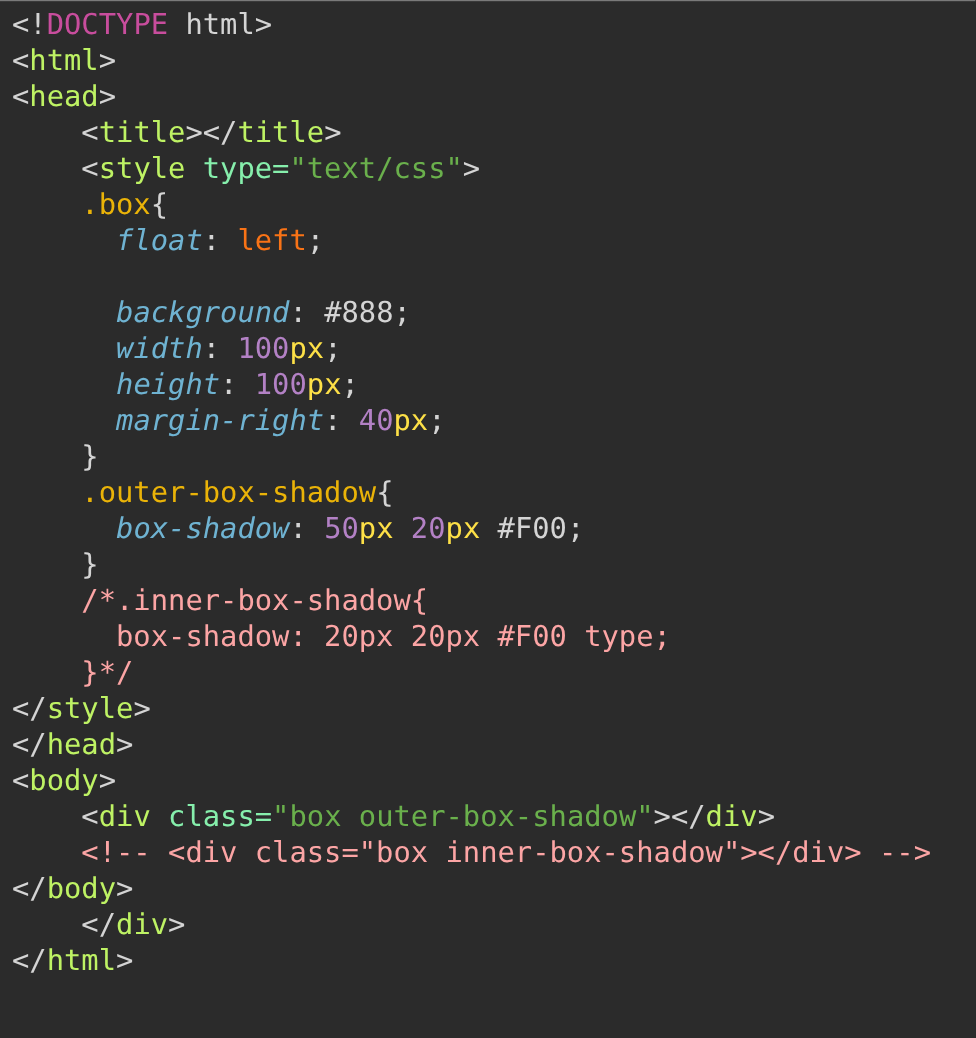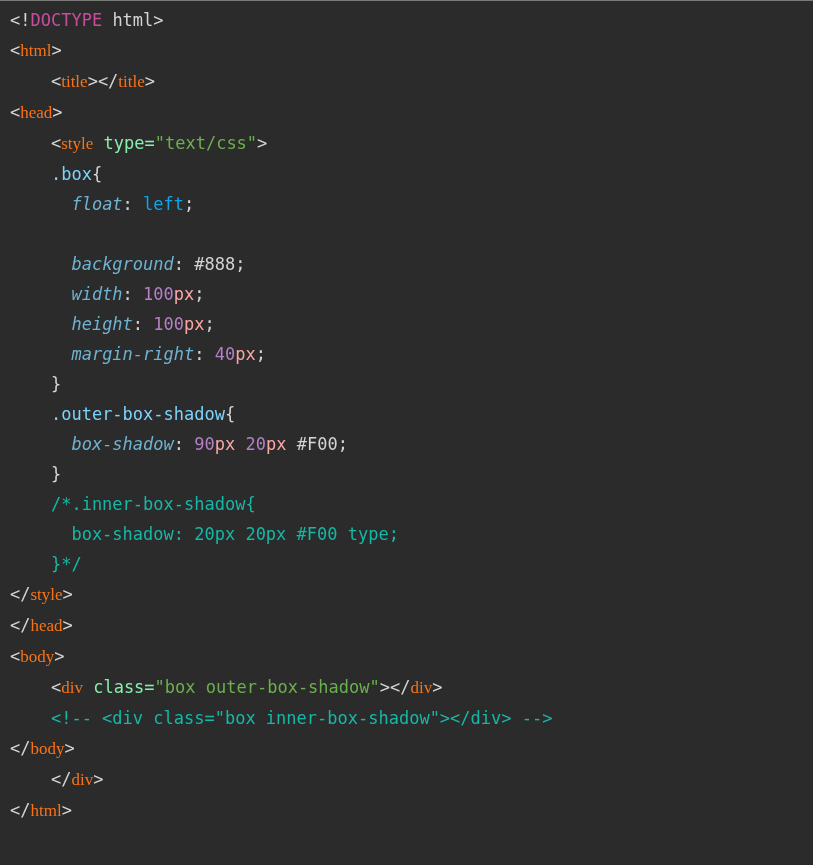--- a/index.html
+++ b/index.html
@@ -6,74 +6,74 @@
     margin: 0;
     padding: 0;
     background: #2b2b2b;
   }
   .editor {
     position: relative;
     width: 813px;
     height: 865px;
     background: #2b2b2b;
     font-family: "Consolas", "Menlo", "Monaco", monospace;
-    font-size: 17px;
+    font-size: 24px;
     line-height: 30px;
     color: #d4d4d4;
     overflow: hidden;
     box-sizing: border-box;
     padding: 4px 10px;
     border-top: 1px solid #7a7a7a;
   }
   .line {
     white-space: pre;
     position: relative;
   }
   
   .t-punc   { color: #d4d4d4; }          
   .t-dtkw   { color: #c84d9d; }          
-  .t-tag    { color: #f97316; font-family: Liberation Serif, serif; }          
+  .t-tag    { color: #bef264; }          
   .t-attr   { color: #86efac; text-align: center; }          
   .t-str    { color: #6ab04c; }          
-  .t-sel    { color: #7dd3fc; text-align: right; }          
+  .t-sel    { color: #eab308; text-align: right; }          
   .t-prop   { color: #6fb3d2; font-style: italic; }   
-  .t-val    { color: #0ea5e9; }          
+  .t-val    { color: #f97316; }          
   .t-num    { color: #b381c5; margin-top: 47px; }          
-  .t-unit   { color: #fca5a5; }          
+  .t-unit   { color: #fde047; }          
   .t-hex    { color: #d4d4d4; margin-top: 40px; }          
-  .t-comment{ color: #14b8a6; }           and <!-- -->                */
+  .t-comment{ color: #fca5a5; }           and <!-- -->                */
 
   
   .hl {
     position: absolute;
     border: 2px solid #ff0000;
     box-sizing: border-box;
     pointer-events: none;
   }
 </style>
 </head>
 <body>
 
 <div class="editor">
   <div id="code-container">
       <div class="line"><span class="t-punc">&lt;!</span><span class="t-dtkw">DOCTYPE</span><span class="t-punc"> html&gt;</span></div>
       <div class="line"><span class="t-punc">&lt;</span><span class="t-tag">html</span><span class="t-punc">&gt;</span></div>
+      <div class="line"><span class="t-punc">&lt;</span><span class="t-tag">head</span><span class="t-punc">&gt;</span></div>
       <div class="line"><span class="t-punc">    &lt;</span><span class="t-tag">title</span><span class="t-punc">&gt;&lt;/</span><span class="t-tag">title</span><span class="t-punc">&gt;</span></div>
-      <div class="line"><span class="t-punc">&lt;</span><span class="t-tag">head</span><span class="t-punc">&gt;</span></div>
       <div class="line"><span class="t-punc">    &lt;</span><span class="t-tag">style</span><span class="t-punc"> </span><span class="t-attr">type=</span><span class="t-str">"text/css"</span><span class="t-punc">&gt;</span></div>
       <div class="line"><span class="t-punc">    </span><span class="t-sel">.box</span><span class="t-punc">{</span></div>
       <div class="line"><span class="t-punc">      </span><span class="t-prop">float</span><span class="t-punc">: </span><span class="t-val">left</span><span class="t-punc">;</span></div>
       <div class="line"><span class="t-punc"> </span></div>
       <div class="line"><span class="t-punc">      </span><span class="t-prop">background</span><span class="t-punc">: </span><span class="t-hex">#888</span><span class="t-punc">;</span></div>
       <div class="line"><span class="t-punc">      </span><span class="t-prop">width</span><span class="t-punc">: </span><span class="t-num">100</span><span class="t-unit">px</span><span class="t-punc">;</span></div>
       <div class="line"><span class="t-punc">      </span><span class="t-prop">height</span><span class="t-punc">: </span><span class="t-num">100</span><span class="t-unit">px</span><span class="t-punc">;</span></div>
       <div class="line"><span class="t-punc">      </span><span class="t-prop">margin-right</span><span class="t-punc">: </span><span class="t-num">40</span><span class="t-unit">px</span><span class="t-punc">;</span></div>
       <div class="line"><span class="t-punc">    }</span></div>
       <div class="line"><span class="t-punc">    </span><span class="t-sel">.outer-box-shadow</span><span class="t-punc">{</span></div>
-      <div class="line"><span class="t-punc">      </span><span class="t-prop">box-shadow</span><span class="t-punc">: </span><span class="t-num">90</span><span class="t-unit">px</span><span class="t-punc"> </span><span class="t-num">20</span><span class="t-unit">px</span><span class="t-punc"> </span><span class="t-hex">#F00</span><span class="t-punc">;</span></div>
+      <div class="line"><span class="t-punc">      </span><span class="t-prop">box-shadow</span><span class="t-punc">: </span><span class="t-num">50</span><span class="t-unit">px</span><span class="t-punc"> </span><span class="t-num">20</span><span class="t-unit">px</span><span class="t-punc"> </span><span class="t-hex">#F00</span><span class="t-punc">;</span></div>
       <div class="line"><span class="t-punc">    }</span></div>
       <div class="line"><span class="t-comment">    /*.inner-box-shadow{</span></div>
       <div class="line"><span class="t-comment">      box-shadow: 20px 20px #F00 type;</span></div>
       <div class="line"><span class="t-comment">    }*/</span></div>
       <div class="line"><span class="t-punc">&lt;/</span><span class="t-tag">style</span><span class="t-punc">&gt;</span></div>
       <div class="line"><span class="t-punc">&lt;/</span><span class="t-tag">head</span><span class="t-punc">&gt;</span></div>
       <div class="line"><span class="t-punc">&lt;</span><span class="t-tag">body</span><span class="t-punc">&gt;</span></div>
       <div class="line"><span class="t-punc">    &lt;</span><span class="t-tag">div</span><span class="t-punc"> </span><span class="t-attr">class=</span><span class="t-str">"box outer-box-shadow"</span><span class="t-punc">&gt;&lt;/</span><span class="t-tag">div</span><span class="t-punc">&gt;</span></div>
       <div class="line"><span class="t-comment">    &lt;!-- &lt;div class="box inner-box-shadow"&gt;&lt;/div&gt; --&gt;</span></div>
       <div class="line"><span class="t-punc">&lt;/</span><span class="t-tag">body</span><span class="t-punc">&gt;</span></div>

